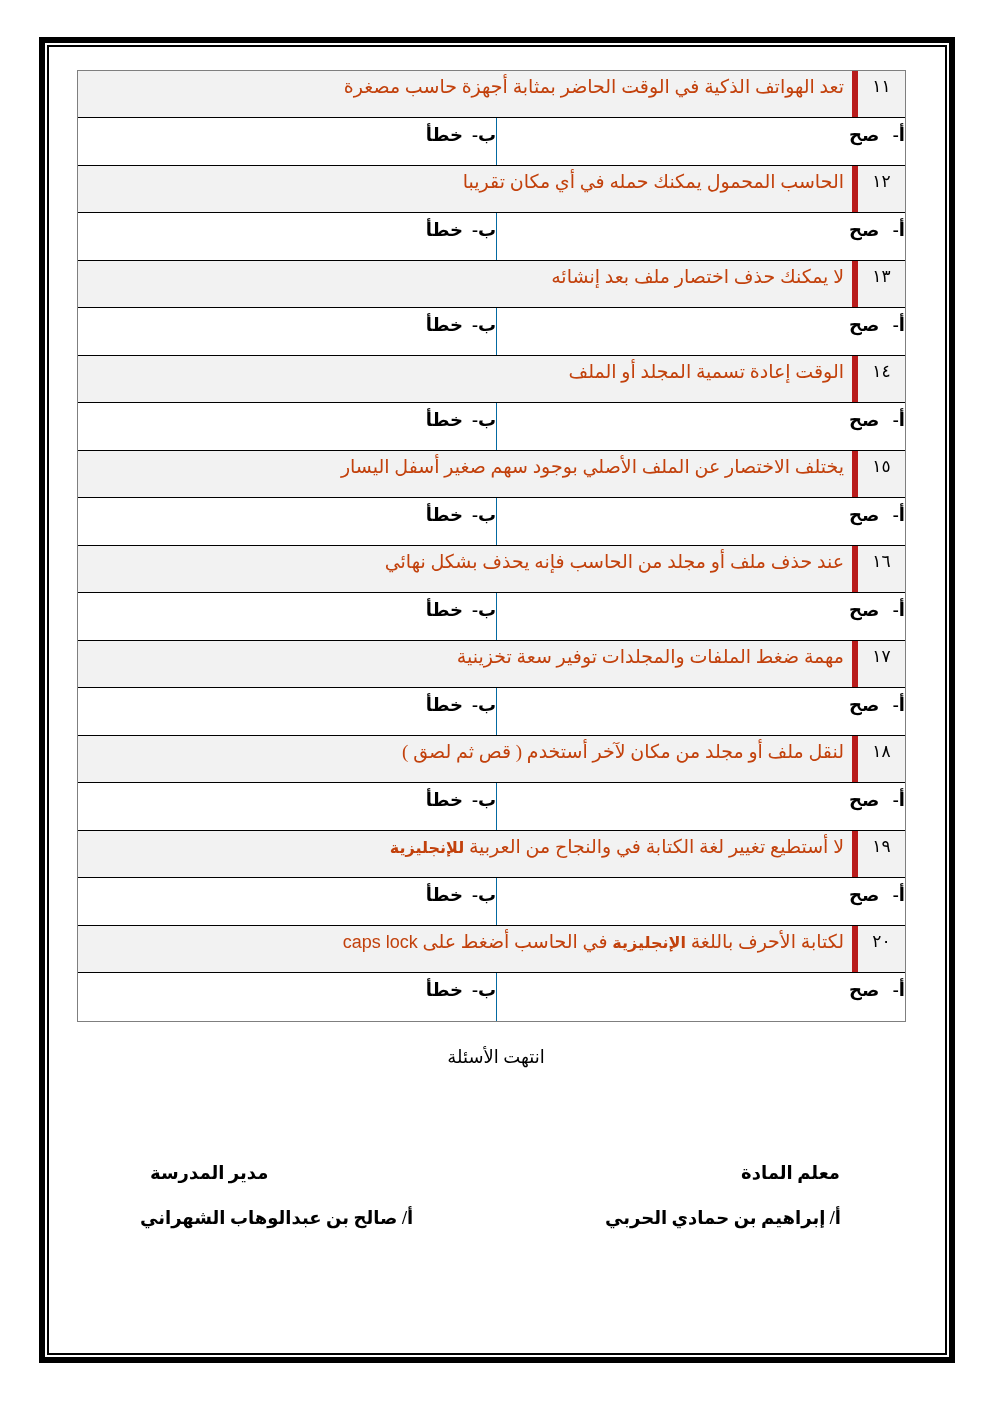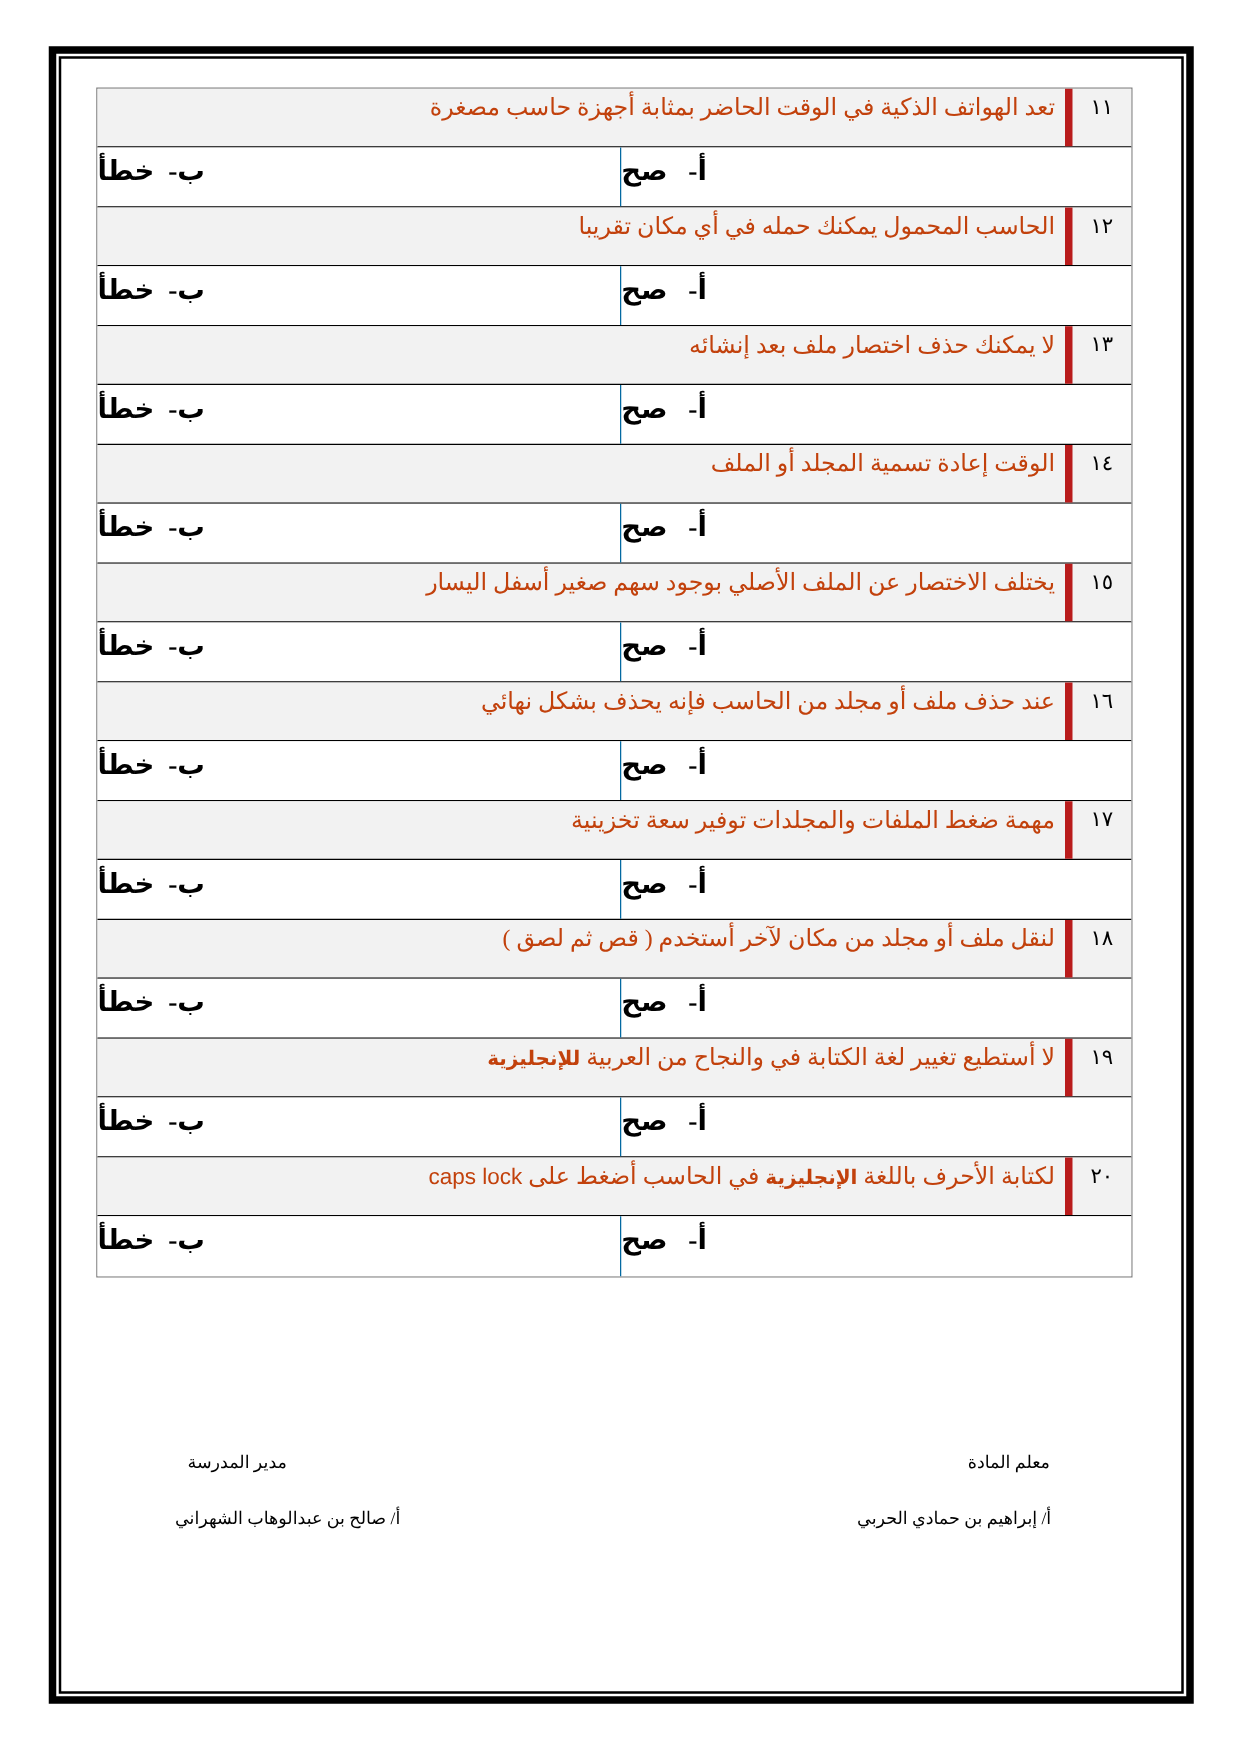--- a/index.html
+++ b/index.html
@@ -68,23 +68,23 @@
   .a-row {
     display: flex;
     height: 48px;
     box-sizing: border-box;
     border-bottom: 1px solid #000000;
     background: #ffffff;
   }
   .q-block:last-child .a-row { border-bottom: none; }
   .a-cell {
     box-sizing: border-box;
-    text-align: left;
+    text-align: right;
     padding-top: 6px;
-    font-size: 22px;
+    font-size: 18px;
     font-weight: bold;
     color: #000000;
     white-space: pre;
   }
   .a-cell.opt-a {
     width: 409px;
     border-left: 1px solid #0369a1;
   }
   .a-cell.opt-b { flex: 1; }
   .bold-part {
@@ -101,23 +101,24 @@
     position: absolute;
     left: 0; right: 0;
     text-align: center;
     font-size: 18px;
     color: #000000;
   }
   .end-line-1 { top: 1046px; }
   .end-line-2 { top: 1074px; }
   .sig {
     position: absolute;
-    font-size: 14px;
+    font-size: 18px;
     color: #000000;
     white-space: nowrap;
+    font-weight: bold;
   }
   .teacher-label { top: 1162px; right: 152px; }
   .principal-label { top: 1162px; left: 150px; }
   .teacher-name { top: 1207px; right: 151px; }
   .principal-name { top: 1207px; left: 140px; }
 </style>
 </head>
 <body>
 
 <div class="page">
@@ -231,19 +232,20 @@
         <div class="q-num">٢٠</div>
         <div class="q-text"><span>لكتابة الأحرف باللغة </span><span class="bold-part">الإنجليزية</span><span> في الحاسب أضغط على  </span><span class="latin-part">caps lock</span></div>
       </div>
       <div class="a-row">
         <div class="a-cell opt-a">أ-   صح</div>
         <div class="a-cell opt-b">ب-  خطأ</div>
       </div>
     </div>
   </div>
 
+  <div class="center-line end-line-1">انتهت الأسئلة</div>
 
   <div class="sig teacher-label">معلم المادة</div>
   <div class="sig principal-label">مدير المدرسة</div>
   <div class="sig teacher-name">أ/ إبراهيم بن حمادي الحربي</div>
   <div class="sig principal-name">أ/ صالح بن عبدالوهاب الشهراني</div>
 
 </div>
 
 </body></html>

